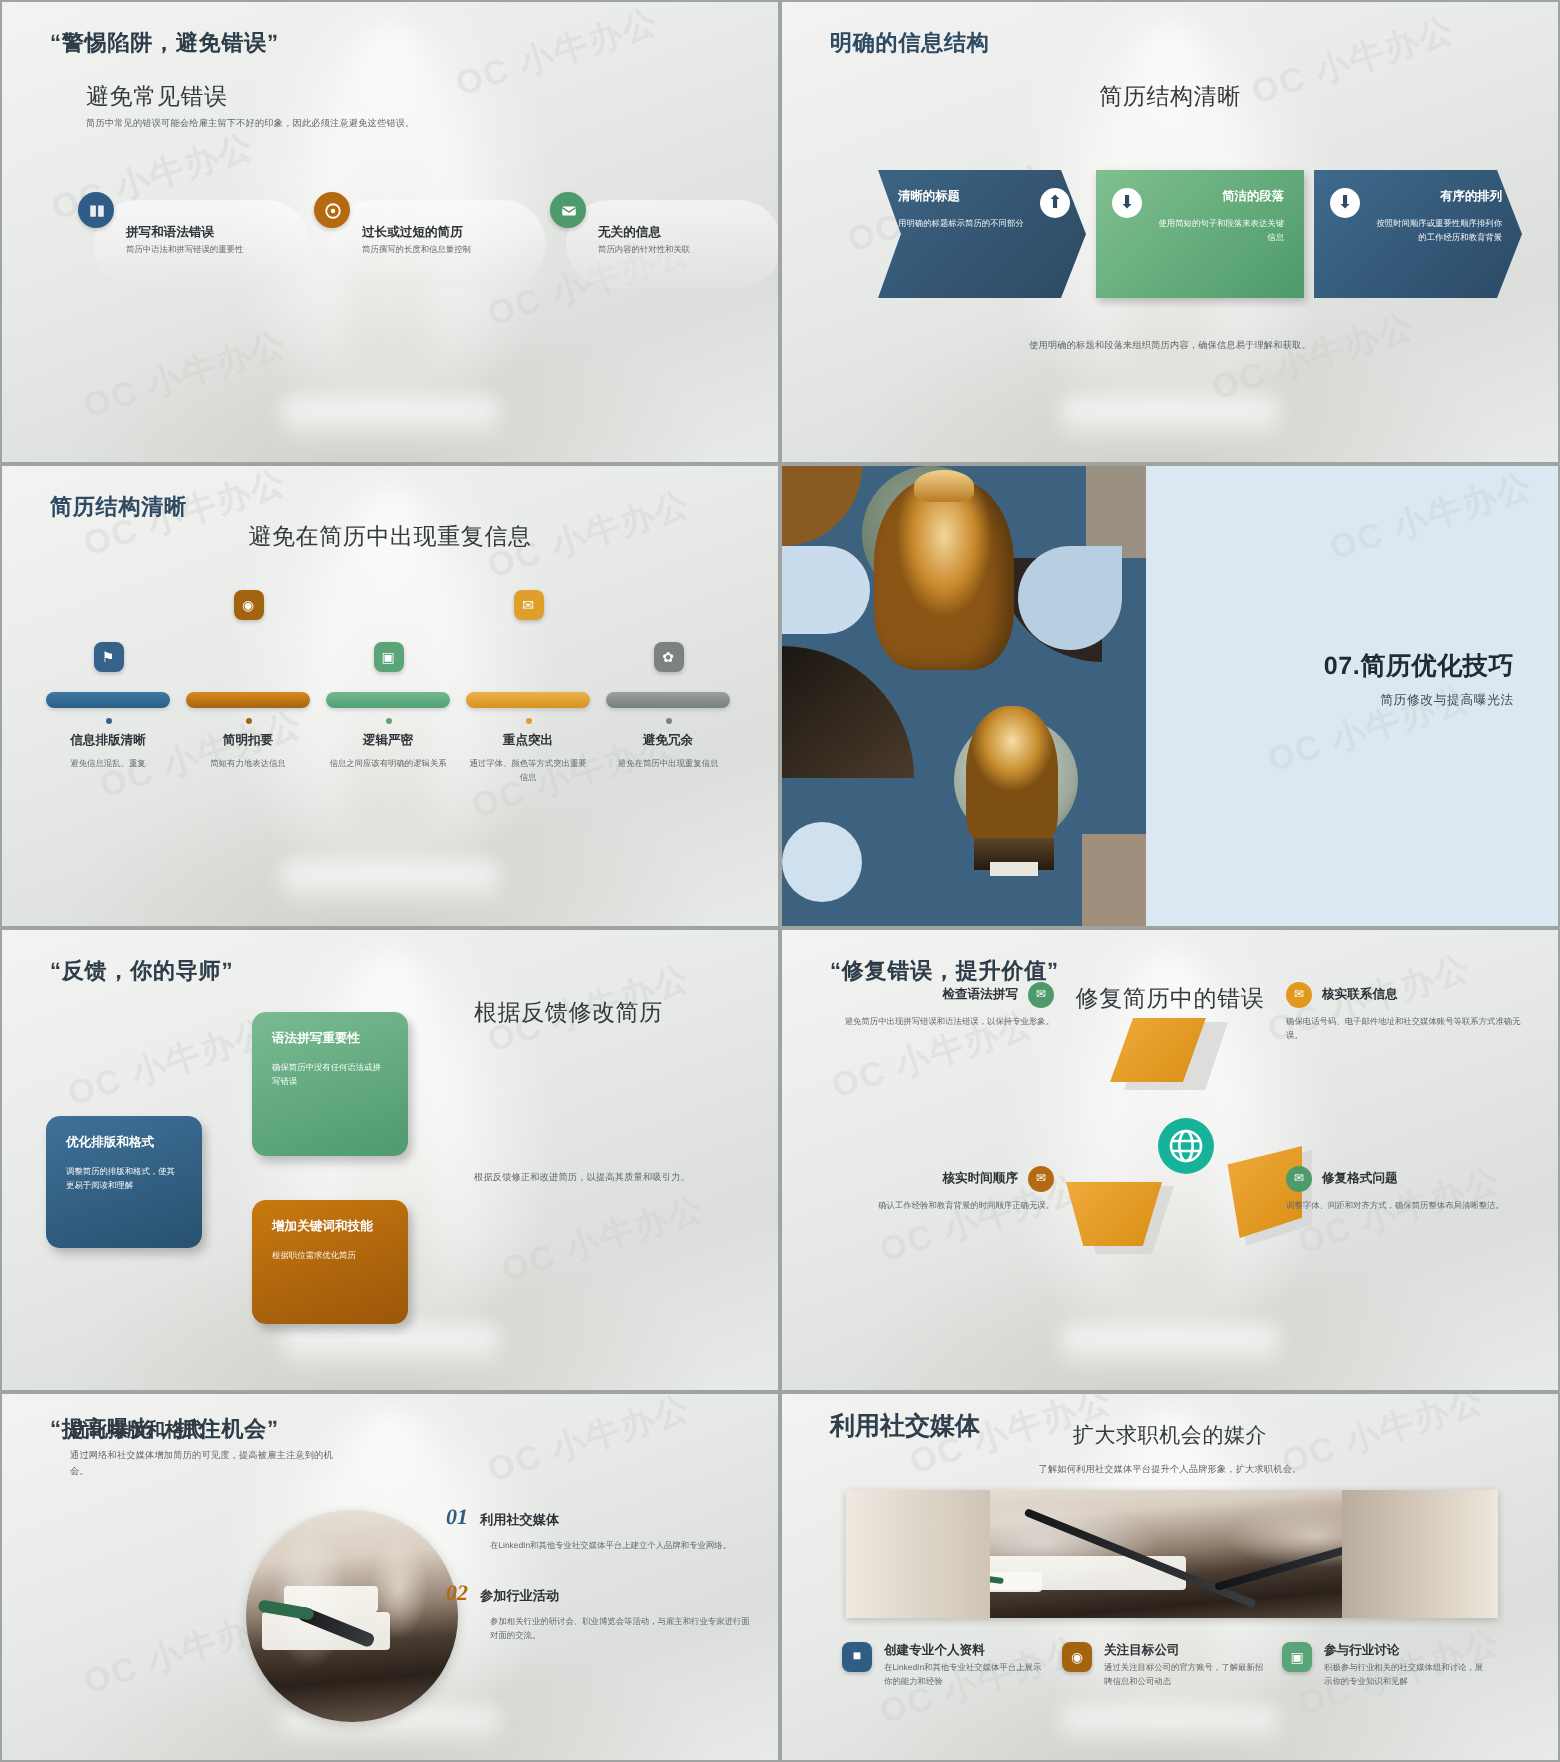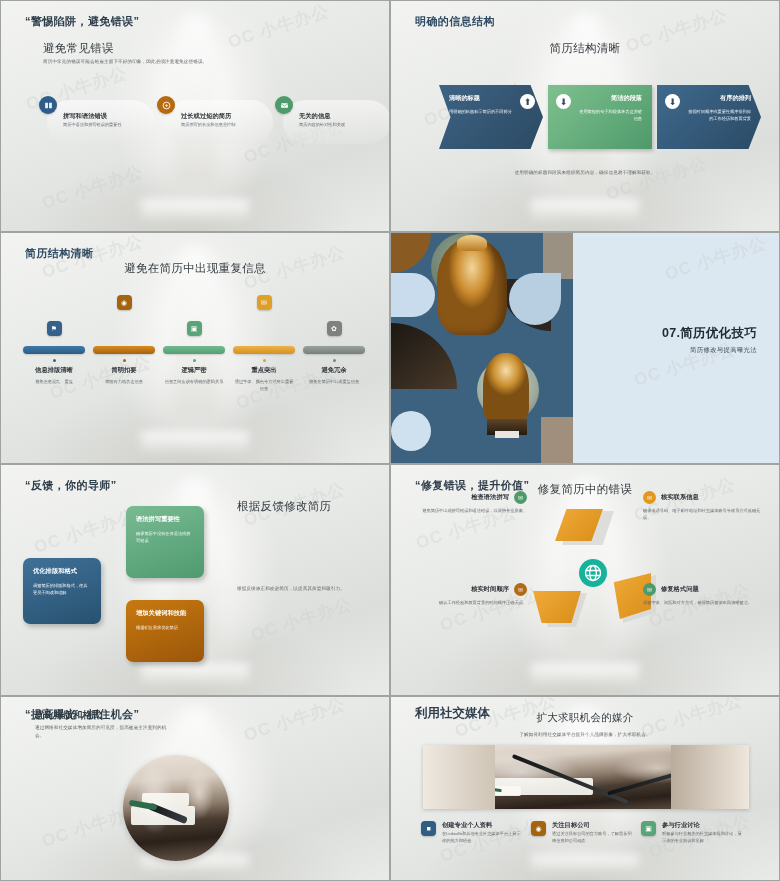--- a/index.html
+++ b/index.html
@@ -155,21 +155,21 @@
   .s5-h2 { left: 236px; top: 34px; }
   .card {
     position:absolute; border-radius: 7px; color:#fff; padding: 9px 10px;
     box-shadow: 2px 3px 5px rgba(0,0,0,.22);
   }
   .card .ct { font-size: 6.3px; font-weight:700; }
   .card .cd { font-size: 4.2px; line-height:1.75; margin-top: 6px; opacity:.96; }
   .s5-note { position:absolute; left: 236px; top: 120px; width: 130px; }
 
   
-  .s6-h2 { left: 50%; top: 17px; transform: translateX(-50%); text-align: right; }
+  .s6-h2 { left: 50%; top: 27px; transform: translateX(-50%); text-align: right; }
   .arrow-shape { position:absolute; }
   .globe {
     position:absolute; left: 188px; top: 94px; width: 28px; height: 28px;
     border-radius:50%; background:#16b39a; color:#fff;
     display:flex; align-items:center; justify-content:center; font-size: 17px;
   }
   .s6-item { position:absolute; width: 120px; }
   .s6-item.r { text-align:left; }
   .s6-item.l { text-align:right; }
   .s6-dot {
@@ -542,21 +542,35 @@
 
       <div class="photo-circle">
         <div class="photo-hands">
           <div class="paper" style="left:8%;top:48%;width:60%;height:18%"></div>
           <div class="paper" style="left:18%;top:36%;width:44%;height:12%"></div>
           <div class="pen" style="left:24%;top:52%"></div>
           <div style="position:absolute;left:6%;top:44%;width:26%;height:6%;background:#2f6b4a;border-radius:3px;transform:rotate(10deg)"></div>
         </div>
       </div>
 
-
+      <div class="num-item" style="top:56px">
+        <div class="num-head">
+          <span class="num" style="color:#2f5d83">01</span>
+          <span class="nt">利用社交媒体</span>
+        </div>
+        <div class="tiny">在LinkedIn和其他专业社交媒体平台上建立个人品牌和专业网络。</div>
+      </div>
+
+      <div class="num-item" style="top:94px">
+        <div class="num-head">
+          <span class="num" style="color:#b46a13">02</span>
+          <span class="nt">参加行业活动</span>
+        </div>
+        <div class="tiny">参加相关行业的研讨会、职业博览会等活动，与雇主和行业专家进行面对面的交流。</div>
+      </div>
 
     </div>
   </div>
 
   <div class="slide">
     <div class="trophy-bg"></div>
     <div class="wm">
       <i style="left:16%;top:4%">OC 小牛办公</i>
         <i style="left:64%;top:4%">OC 小牛办公</i>
       <i style="left:12%;top:72%">OC 小牛办公</i>

